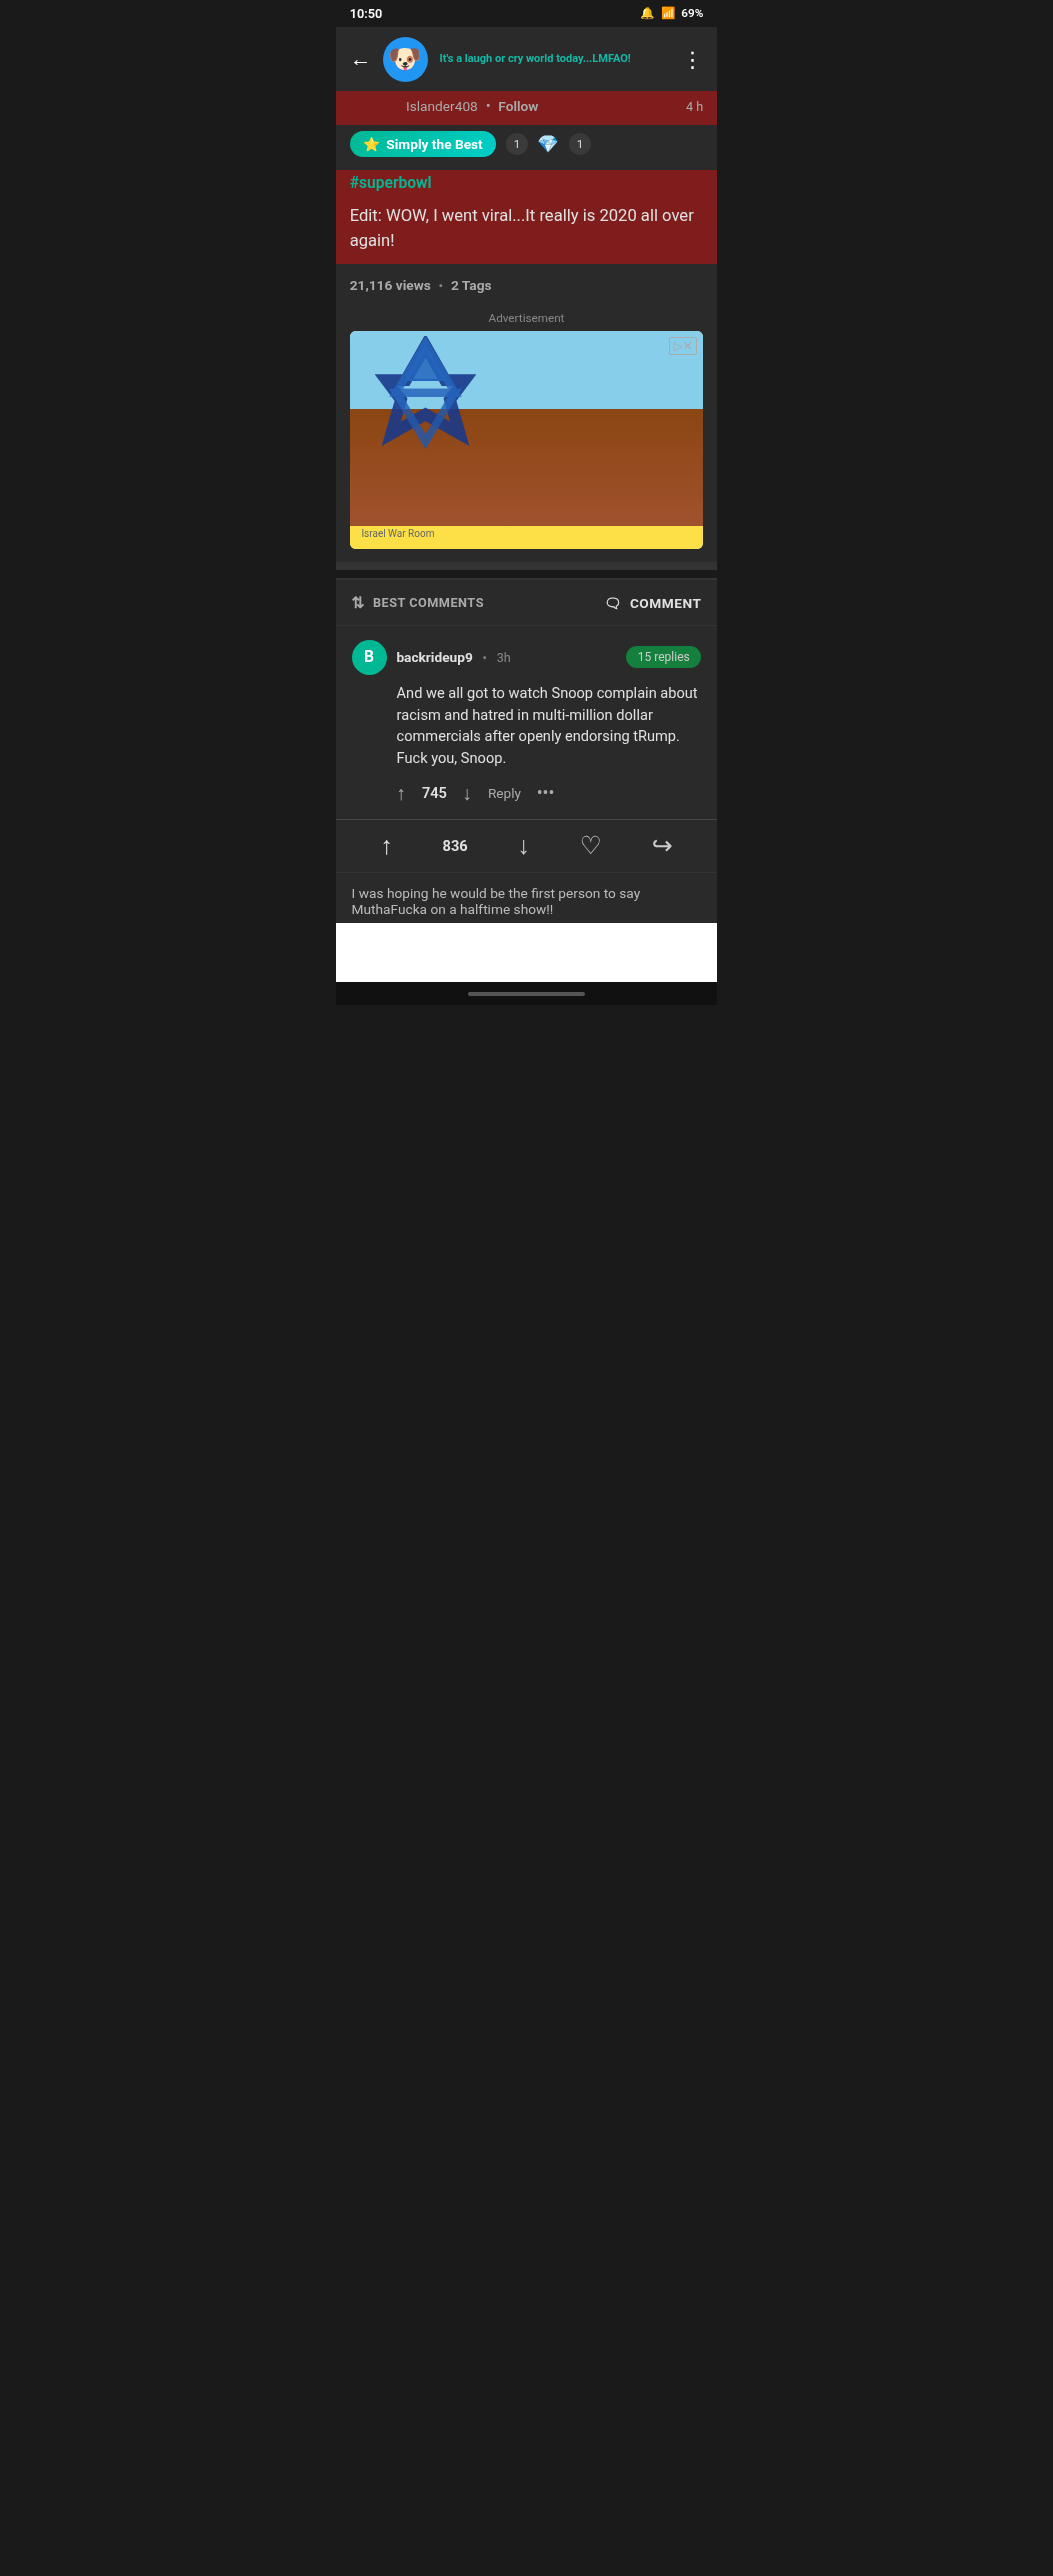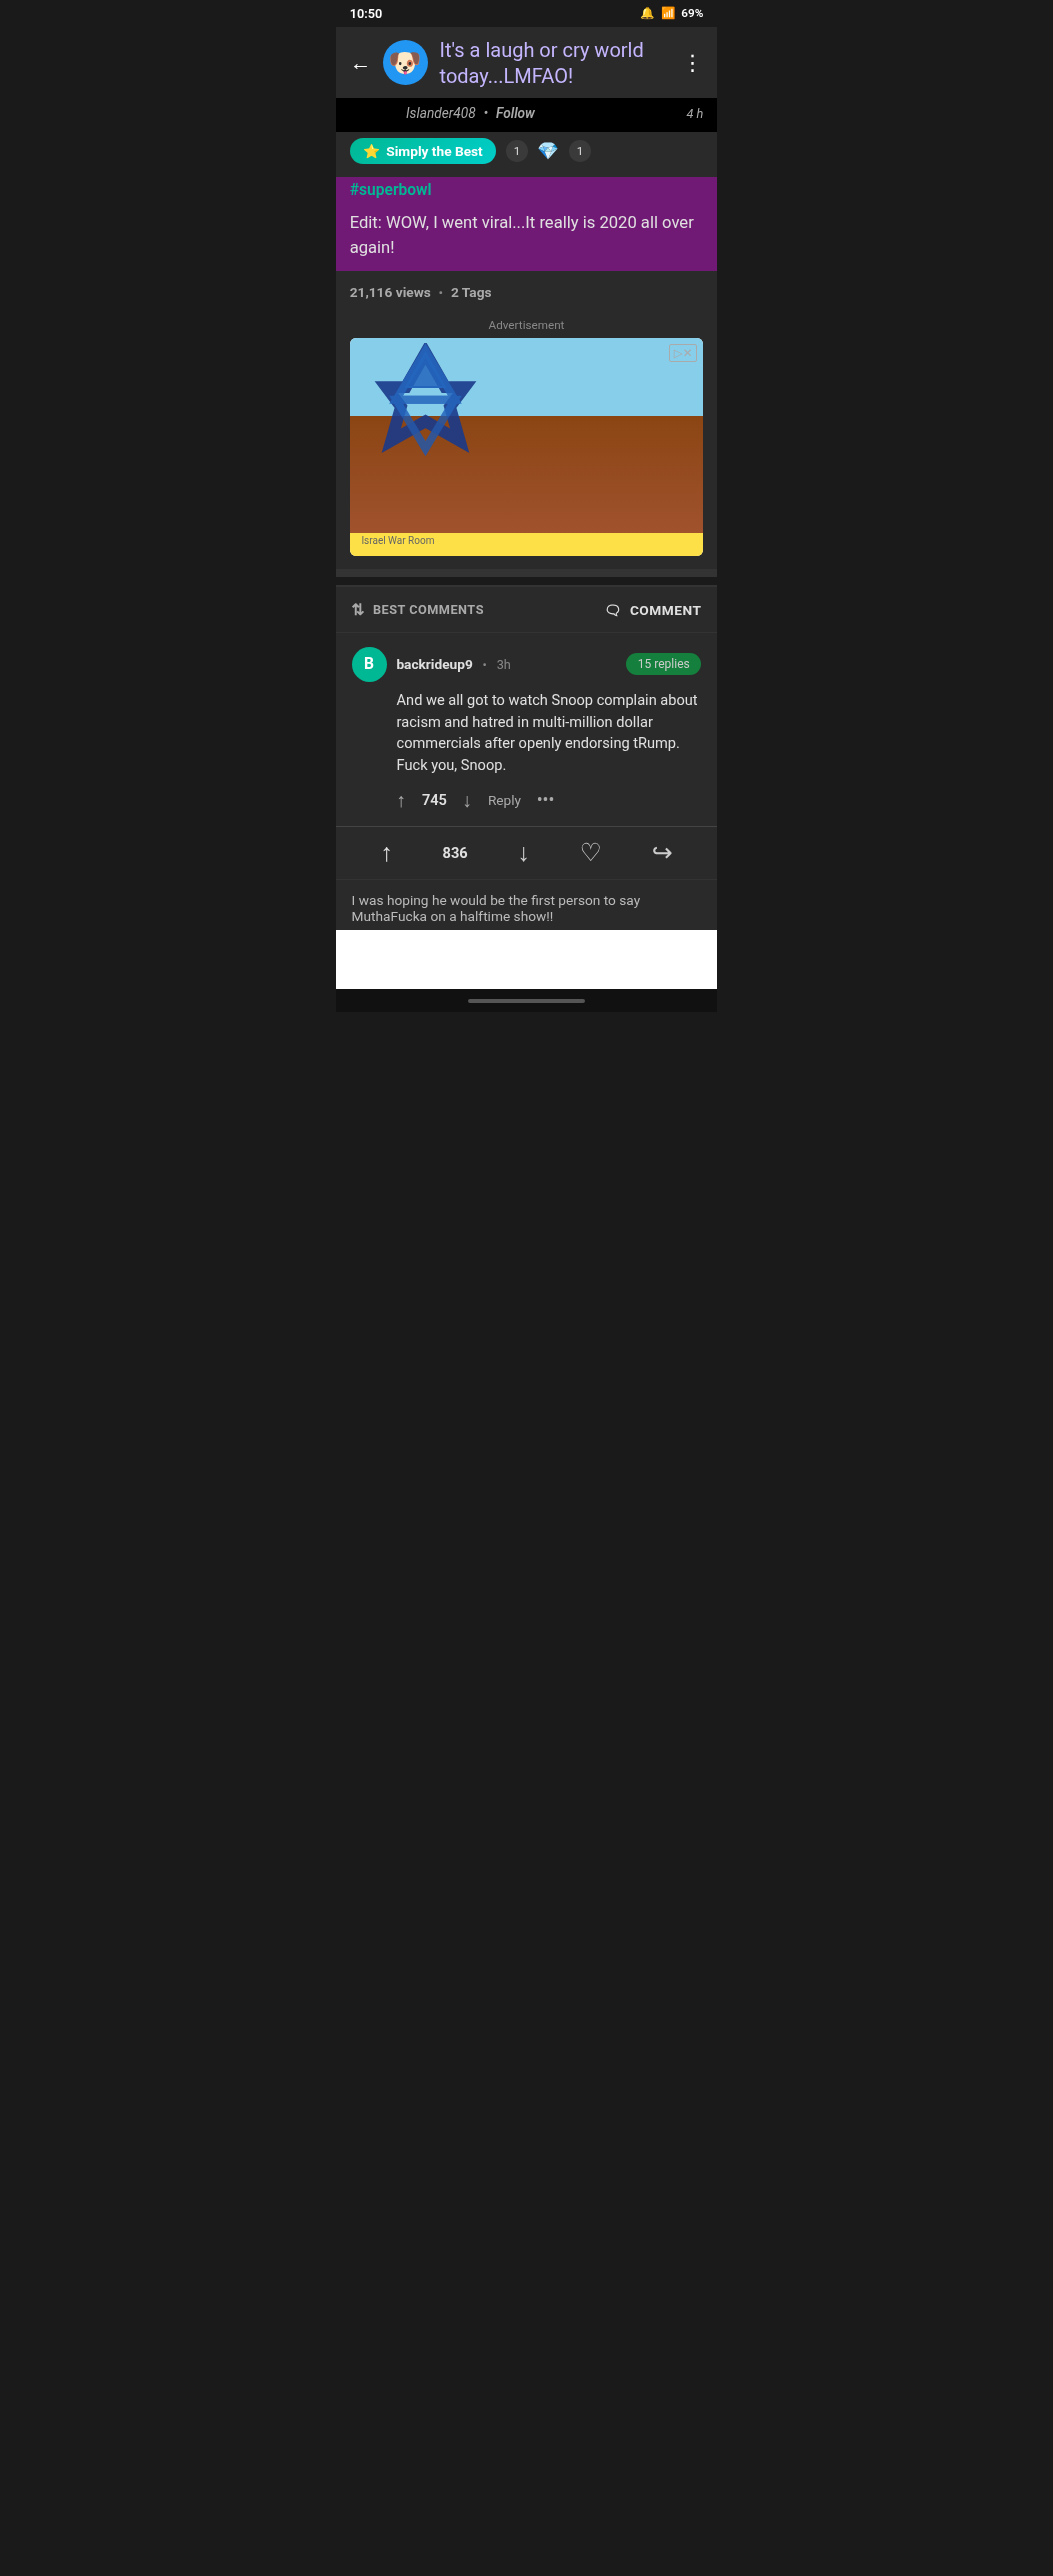--- a/index.html
+++ b/index.html
@@ -49,39 +49,38 @@
       align-items: center;
       justify-content: center;
       flex-shrink: 0;
       overflow: hidden;
     }
     .avatar-dog {
       font-size: 27px;
     }
     .header-title {
       flex: 1;
-      font-size: 20px;
-      font-weight: 400;
-      color: #c4b5fd;
+      font-size: 11px;
+      font-weight: 700;
+      color: #14b8a6;
       line-height: 1.3;
     }
     .menu-btn {
       color: #fff;
       font-size: 21.5px;
       cursor: pointer;
     }
 
     
     .meta-row {
-      background: #000000;
+      background: #7f1d1d;
       padding: 5.9px 13.7px 9.8px 70px;
       display: flex;
       align-items: center;
       gap: 7.8px;
-      font-style: italic;
     }
     .username {
       color: #aaa;
       font-size: 13.7px;
     }
     .follow-btn {
       color: #aaa;
       font-size: 13.7px;
       font-weight: 600;
     }
@@ -117,21 +116,21 @@
       justify-content: center;
       font-size: 11.7px;
       color: #ddd;
     }
     .badge-gem {
       font-size: 17.6px;
     }
 
     
     .content-area {
-      background: #701a75;
+      background: #7f1d1d;
       padding: 3.9px 13.7px 9.8px 13.7px;
     }
     .hashtag {
       color: #00b894;
       font-size: 15.6px;
       font-weight: 600;
     }
     .post-text {
       color: #e0e0e0;
       font-size: 16.6px;

